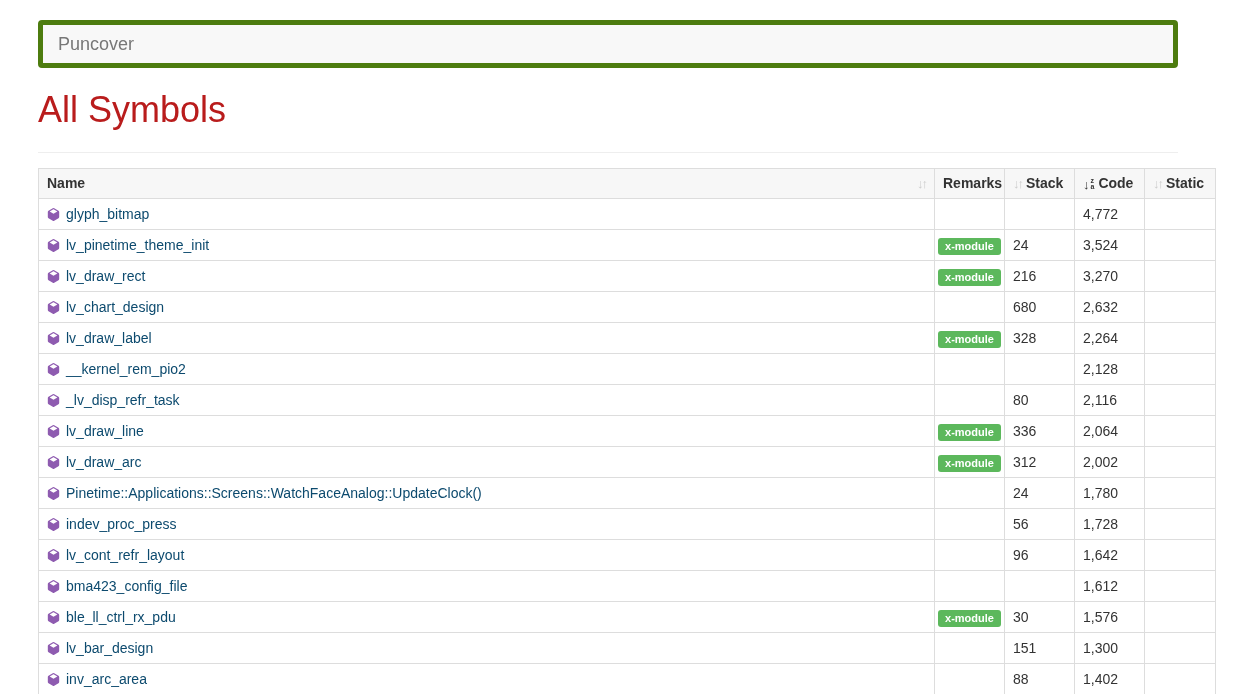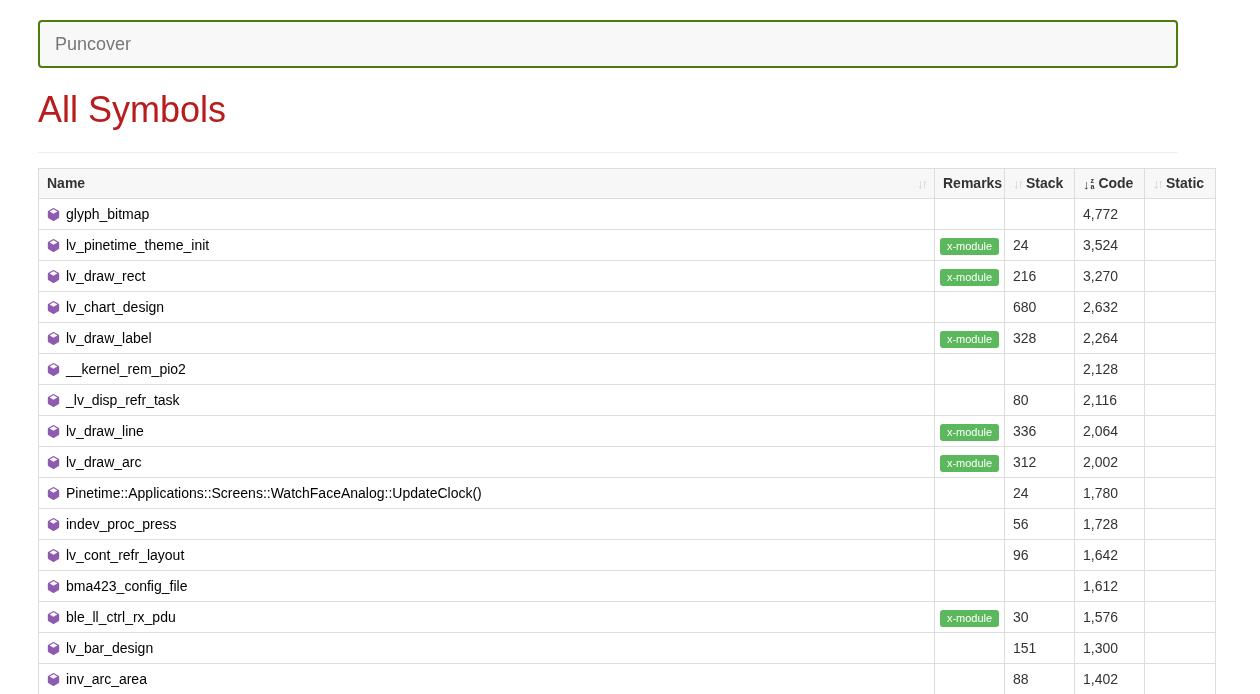--- a/index.html
+++ b/index.html
@@ -6,21 +6,21 @@
   html,body { margin:0; padding:0; }
   body {
     width:1260px; height:694px; overflow:hidden; background:#fff;
     font-family:"Liberation Sans", sans-serif; font-size:14px; color:#333;
   }
   .page { margin-left:38px; padding-top:20px; }
 
   
   .navbar {
     width:1140px; height:48px; background:#f8f8f8;
-    border:2px solid #4d7c0f; border-radius:4px;
+    border:5px solid #4d7c0f; border-radius:4px;
     display:flex; align-items:center;
   }
   .brand { font-size:18px; color:#777; padding:0 15px; text-decoration:none; cursor:pointer; }
 
   
   h1.page-title { font-size:36px; font-weight:500; color:#b91c1c; margin:22px 0 0 0; line-height:1.1; }
   hr.divider { border:0; border-top:1px solid #eee; margin:22px 0 0 0; width:1140px; }
 
   
   table.symbols {
@@ -32,28 +32,28 @@
     padding:6px 8px; font-weight:bold; text-align:left;
     background:#f7f7f7; white-space:nowrap; cursor:pointer;
   }
   th.num, td.num { text-align:left; }
   tbody td { padding:5px 8px; height:30px; line-height:20px; white-space:nowrap; overflow:hidden; }
   td.c-remarks { text-align:center; padding:5px 2px; }
 
   col.c1 { width:896px; } col.c2 { width:70px; } col.c3 { width:70px; }
   col.c4 { width:70px; } col.c5 { width:71px; }
 
-  a.sym-link { color:#000000; text-decoration:none; cursor:pointer; }
+  a.sym-link { color:#0c4a6e; text-decoration:none; cursor:pointer; }
 
   .cube { display:inline-block; width:13px; height:13px; margin-right:6px; vertical-align:-2px; }
   .cube svg { display:block; width:13px; height:13px; }
 
   .badge-xmod {
     display:inline-block; background:#5cb85c; color:#fff;
-    font-size:11px; font-weight:normal; line-height:13px;
+    font-size:11px; font-weight:bold; line-height:13px;
     padding:2px 7px; border-radius:3px;
   }
 
   
   .sort-both { color:#ccc; font-weight:bold; font-size:13px; letter-spacing:-2px; display:inline-block; }
   .sort-both::before { content:"\2193\2191"; }
   th.col-name .sort-both { float:right; margin-top:1px; }
   th .sort-both.lead { margin-right:4px; letter-spacing:-2px; }
   .sort-active { display:inline-flex; align-items:center; color:#333; font-weight:bold; margin-right:4px; vertical-align:-1px; }
   .sort-active .arr::before { content:"\2193"; font-size:13px; }

